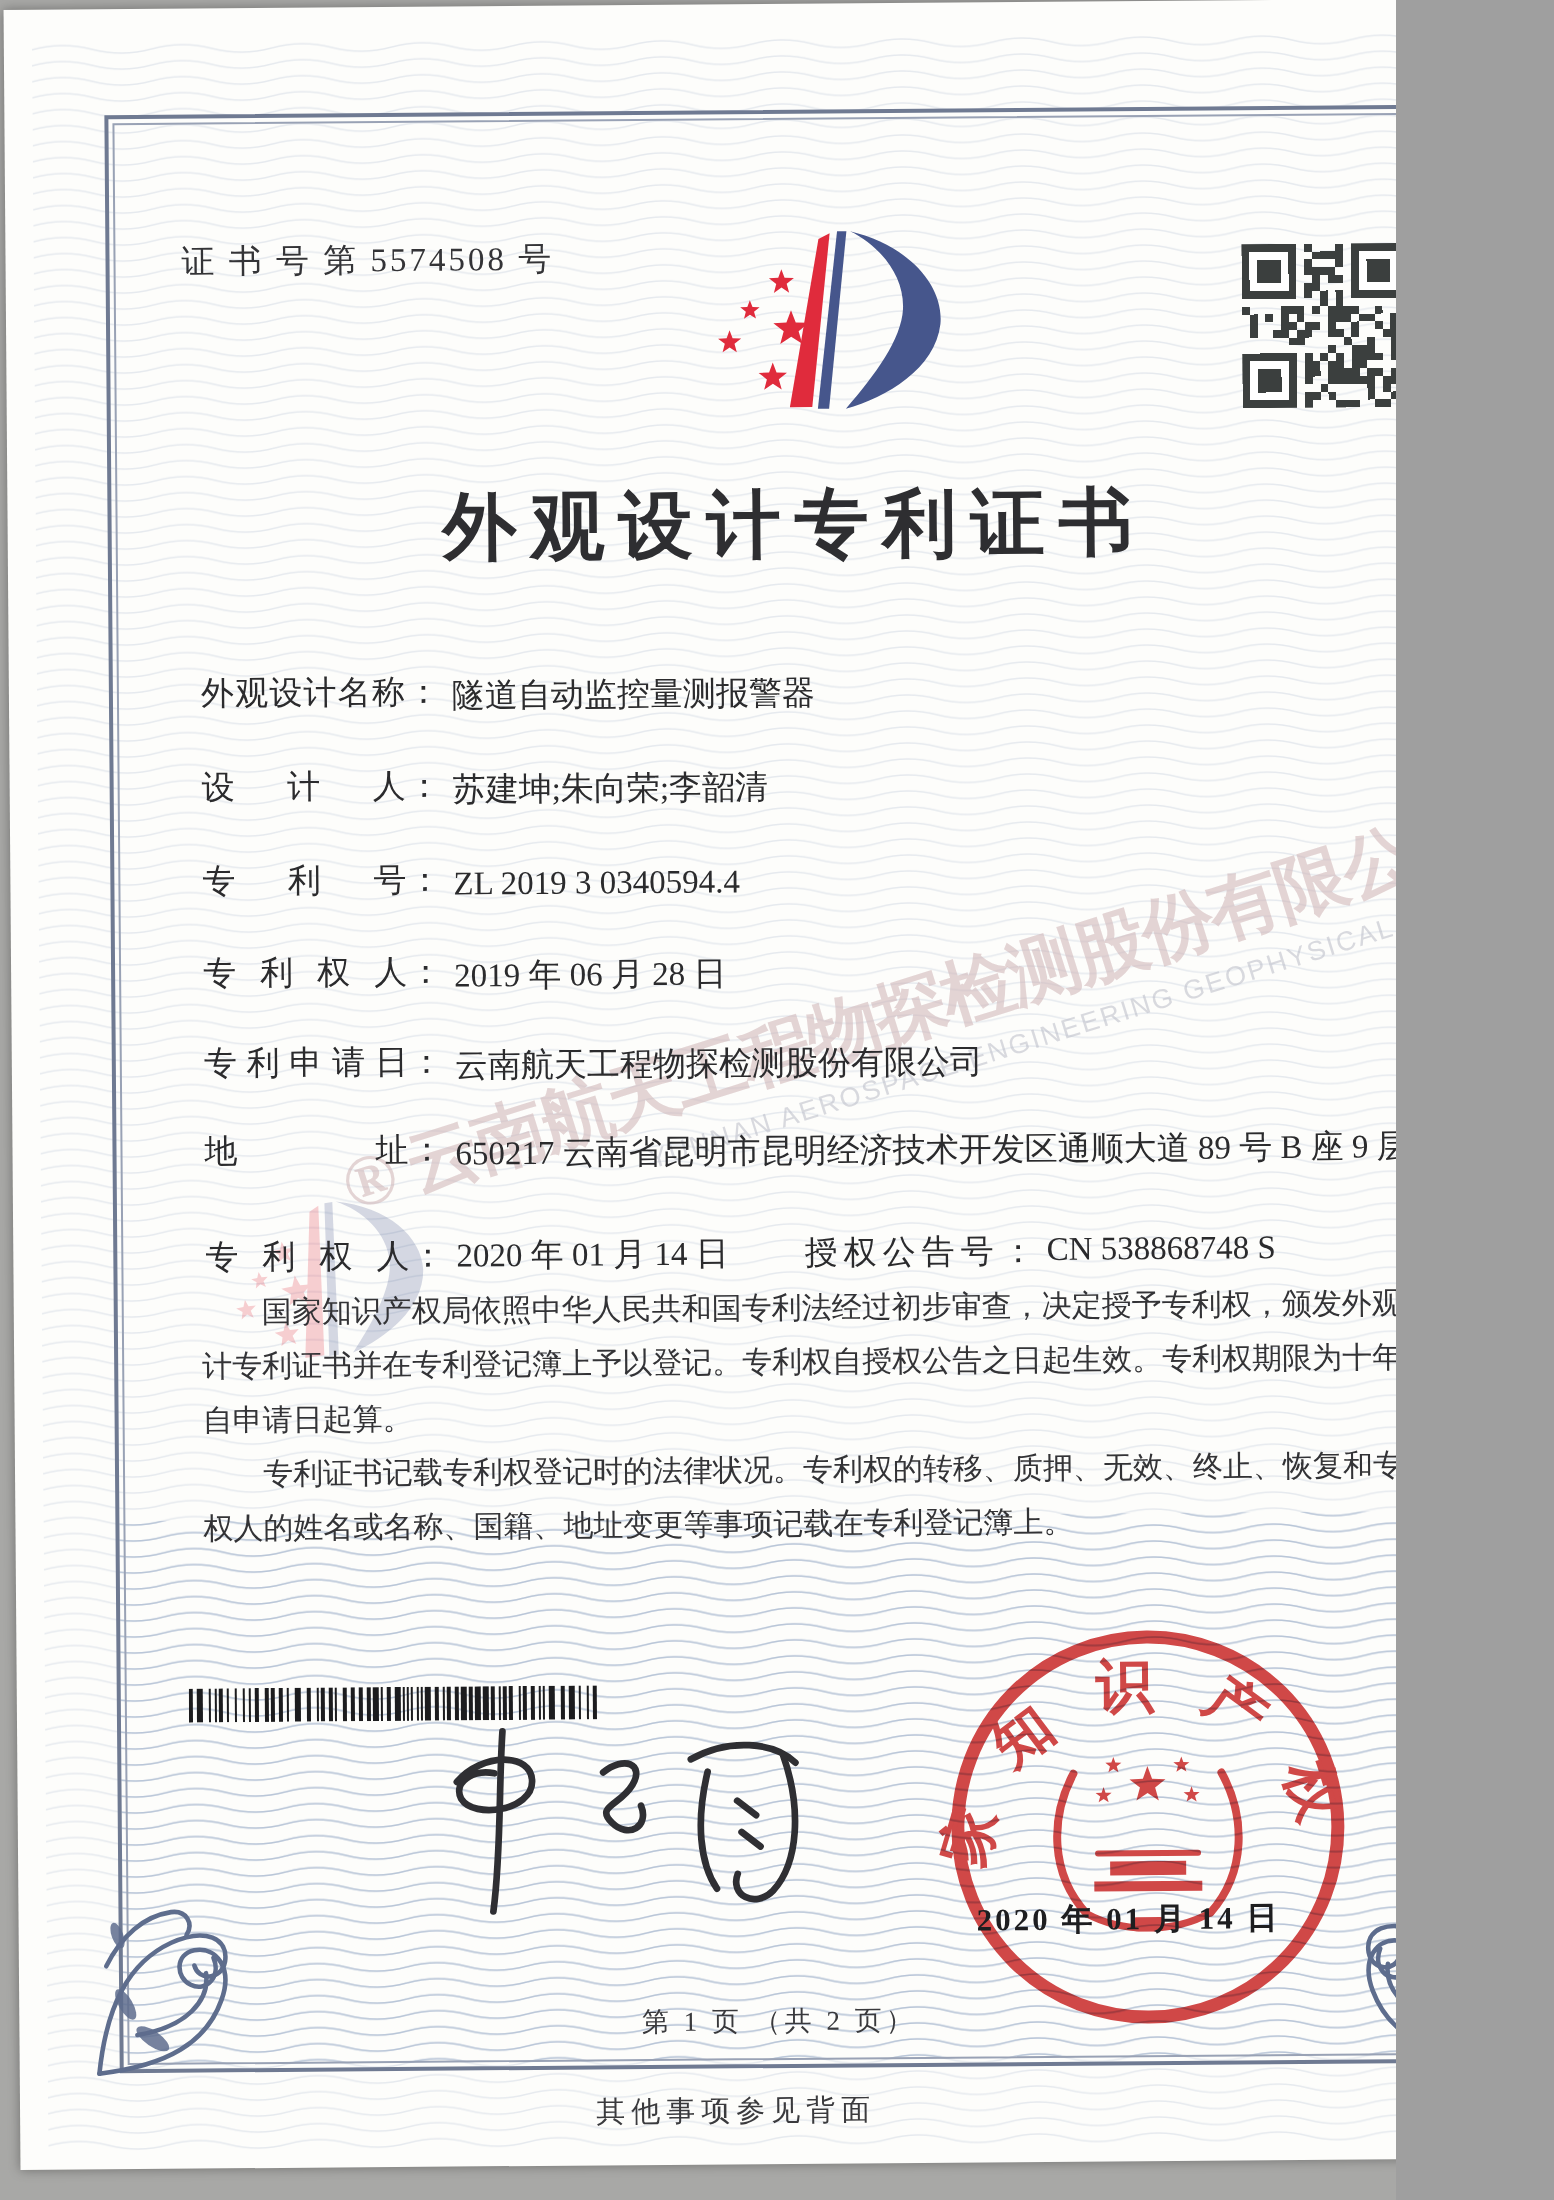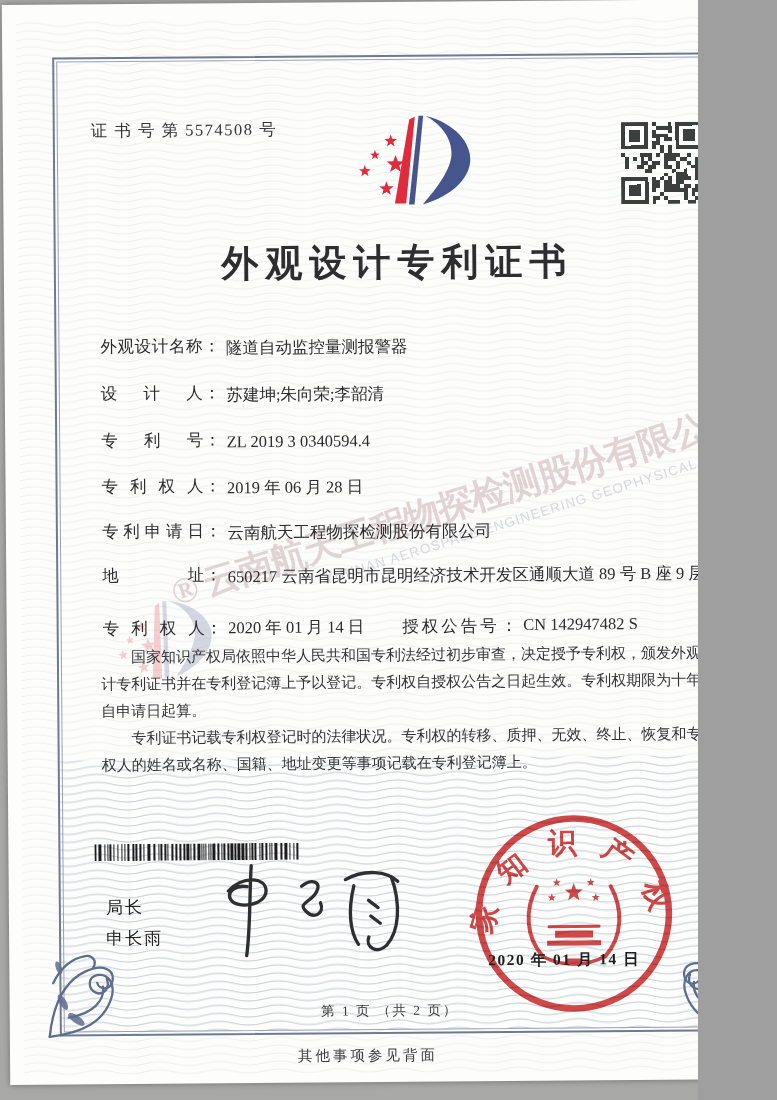--- a/index.html
+++ b/index.html
@@ -292,21 +292,21 @@
         <span class="fcolon">：</span>
       <span class="fvalue">650217 云南省昆明市昆明经济技术开发区通顺大道 89 号 B 座 9 层</span>
     </div>
     <div class="frow" style="top:614px">
       <span class="flabel">专利权人</span>
         <span class="fcolon">：</span>
       <span>2020 年 01 月 14 日</span>
       <span class="grant2">
         <span class="glabel">授权公告号</span>
           <span class="fcolon">：</span>
-        <span>CN 142947482 S</span>
+        <span>CN 538868748 S</span>
       </span>
     </div>
 
     <div class="paras">
       <p>国家知识产权局依照中华人民共和国专利法经过初步审查，决定授予专利权，颁发外观设计专利证书并在专利登记簿上予以登记。专利权自授权公告之日起生效。专利权期限为十年，自申请日起算。</p>
       <p>专利证书记载专利权登记时的法律状况。专利权的转移、质押、无效、终止、恢复和专利权人的姓名或名称、国籍、地址变更等事项记载在专利登记簿上。</p>
     </div>
 
     <svg id="barcode" class="barcode" width="208" height="17">
         <rect x="0" y="0" width="2" height="17" fill="#1c1c1e"></rect>
@@ -361,24 +361,20 @@
         <rect x="175" y="0" width="1" height="17" fill="#1c1c1e"></rect>
         <rect x="177" y="0" width="1" height="17" fill="#1c1c1e"></rect>
         <rect x="180" y="0" width="3" height="17" fill="#1c1c1e"></rect>
         <rect x="186" y="0" width="2" height="17" fill="#1c1c1e"></rect>
         <rect x="190" y="0" width="3" height="17" fill="#1c1c1e"></rect>
         <rect x="195" y="0" width="1" height="17" fill="#1c1c1e"></rect>
         <rect x="199" y="0" width="1" height="17" fill="#1c1c1e"></rect>
         <rect x="202" y="0" width="2" height="17" fill="#1c1c1e"></rect>
       </svg>
 
-    <div class="signer">
-      <div>局长</div>
-      <div>申长雨</div>
-    </div>
 
     <svg class="signature" width="215" height="115" viewBox="0 0 200 110">
       <g fill="none" stroke="#2f2f33" stroke-width="3.2" stroke-linecap="round">
         <path d="M38,14 C36,40 37,72 33,100"></path>
         <path d="M16,38 C28,24 52,24 52,38 C52,52 24,56 18,46 C14,38 24,32 34,34"></path>
         <path d="M86,34 C96,26 106,30 100,40 C94,50 82,50 90,58 C98,66 108,60 104,50"></path>
         <path d="M128,28 C146,18 168,20 178,30"></path>
         <path d="M136,34 C130,58 132,78 140,90"></path>
         <path d="M172,26 C181,52 179,78 167,91 C158,100 146,93 150,83"></path>
         <path d="M150,48 l9,7"></path>

